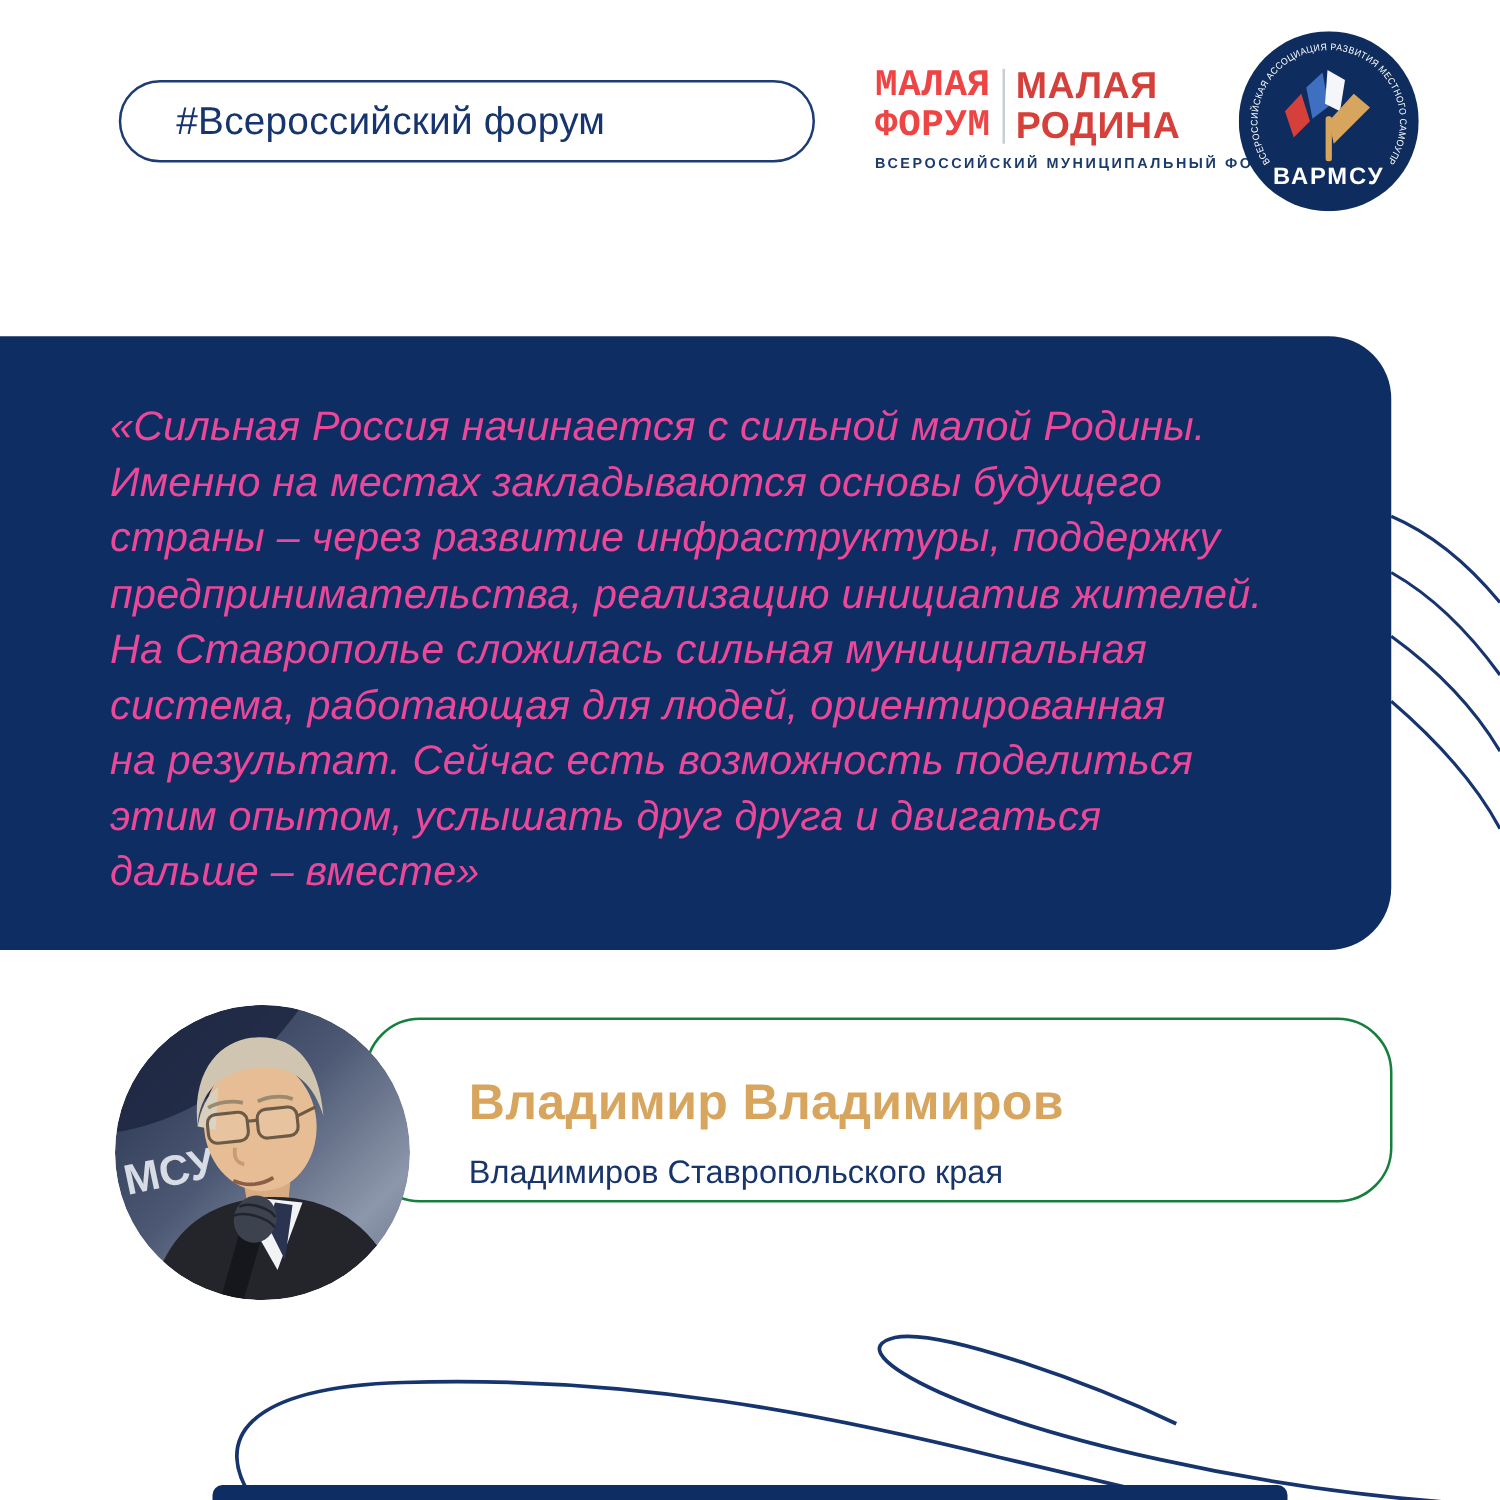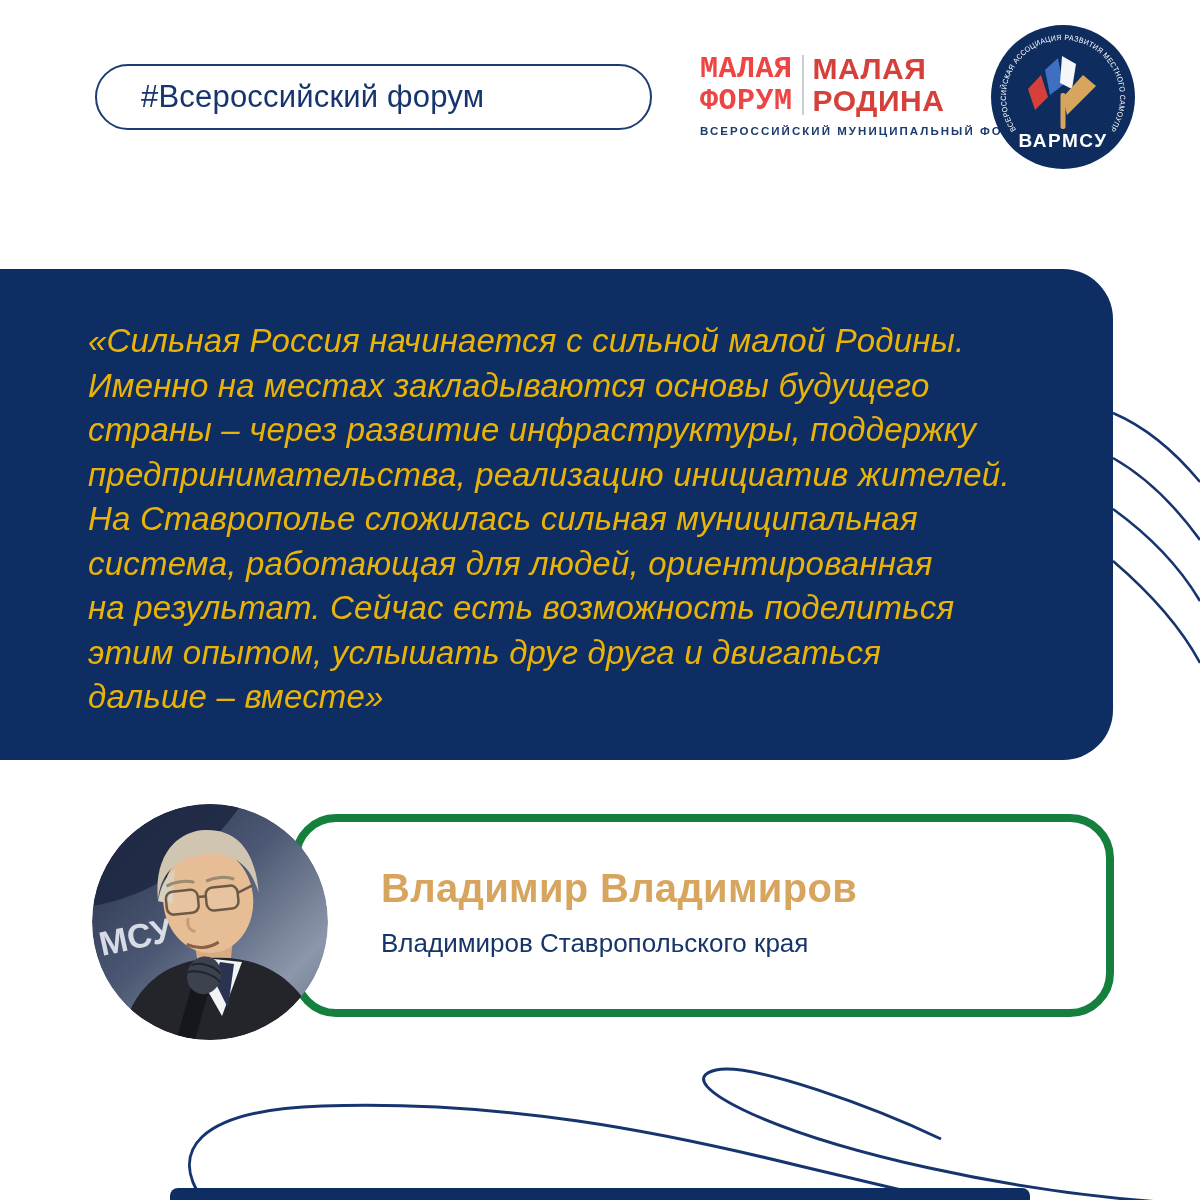--- a/index.html
+++ b/index.html
@@ -27,27 +27,27 @@
     color:#1b3a6e;white-space:nowrap;
   }
   .varmsu-emblem{position:absolute;left:991px;top:25px;width:144px;height:144px;}
   
   .quote-card{
     position:absolute;left:-60px;top:269px;width:1173px;height:491px;
     background:#0e2e63;border-radius:50px;
     padding:50px 40px 0 148px;
   }
   .quote-text{
-    color:#eab308;font-style:italic;font-size:33px;line-height:44.5px;
+    color:#ec4899;font-style:italic;font-size:33px;line-height:44.5px;
     white-space:pre-line;letter-spacing:0.2px;
   }
   
   .speaker-card{
-    position:absolute;left:292px;top:814px;width:822px;height:203px;
-    background:#ffffff;border:8px solid #15803d;border-radius:44px;
+    position:absolute;left:292px;top:814px;width:822px;height:148px;
+    background:#ffffff;border:2px solid #15803d;border-radius:44px;
   }
   .speaker-name{position:absolute;left:81px;top:44px;font-size:40px;font-weight:700;color:#d7a55e;letter-spacing:0.3px;}
   .speaker-role{position:absolute;left:81px;top:106px;font-size:26px;color:#17356a;}
   .speaker-photo{
     position:absolute;left:92px;top:804px;width:236px;height:236px;
     border-radius:50%;overflow:hidden;
   }
   
   .deco-layer{position:absolute;left:0;top:0;width:1200px;height:1200px;pointer-events:none;}
   .bottom-bar{

